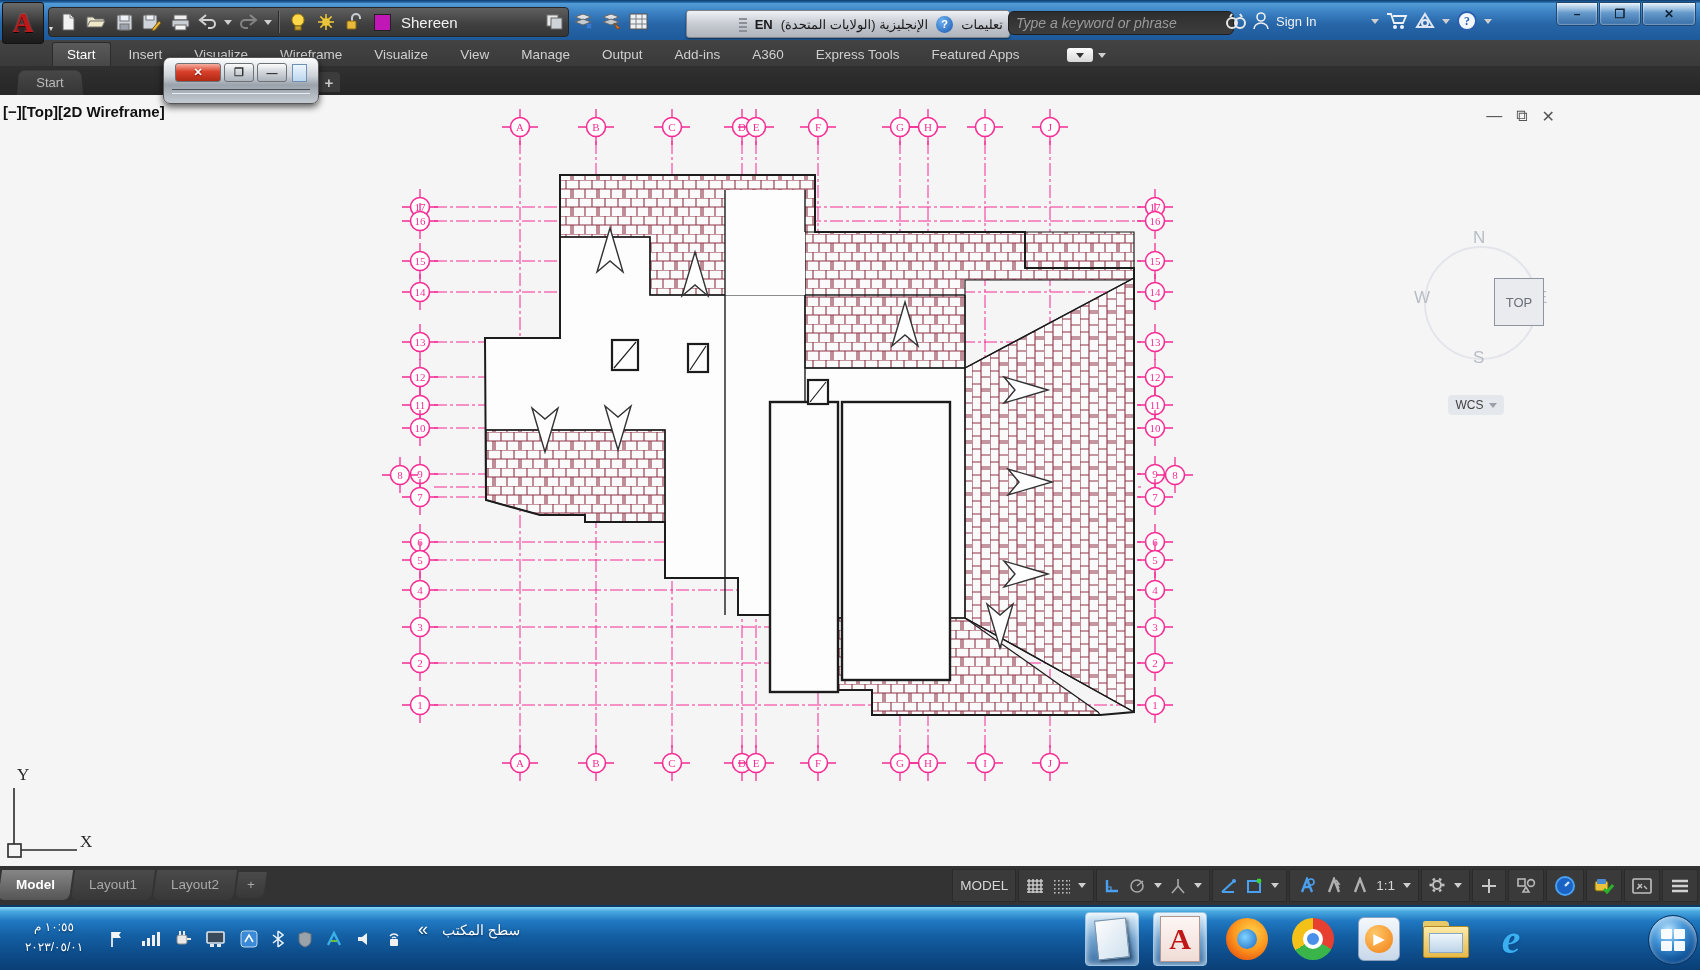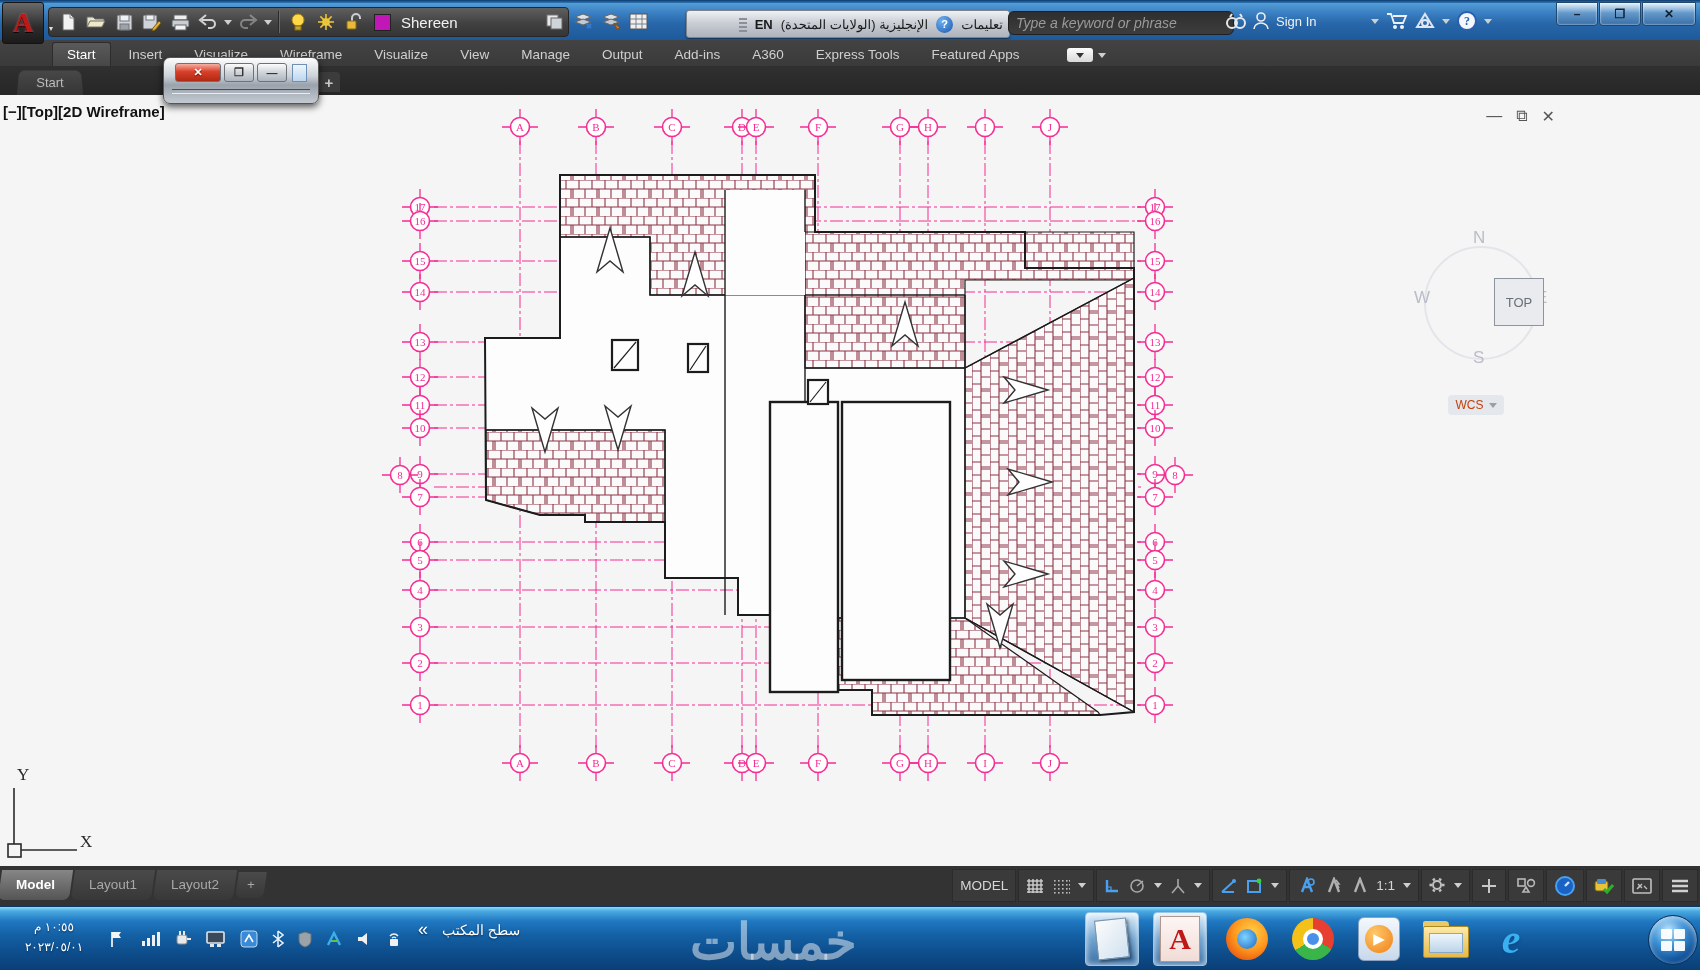--- a/index.html
+++ b/index.html
@@ -52,21 +52,21 @@
   #canvas{position:absolute;left:0;top:95px;width:1700px;height:771px;background:#f5f5f6;}
   #vplabel{position:absolute;left:3px;top:8px;color:#111;font-size:15px;font-weight:bold;font-family:"Liberation Sans",sans-serif;}
   #dwinbtns{position:absolute;right:145px;top:12px;display:flex;gap:14px;color:#555;}
   #viewcube{position:absolute;left:1412px;top:135px;width:135px;height:145px;color:#b9bdc6;font-size:17px;font-family:"Liberation Sans",sans-serif;}
   #viewcube .ring{position:absolute;left:12px;top:16px;width:110px;height:110px;border:2px solid #e3e5ea;border-radius:50%;}
   #viewcube .top{position:absolute;left:44px;top:48px;width:48px;height:46px;background:#e9ebef;border:1.5px solid #8f959e;display:flex;align-items:center;justify-content:center;color:#6a6f78;font-size:13px;margin-left:38px;}
   #viewcube .n{position:absolute;left:61px;top:-2px;}
   #viewcube .s{position:absolute;left:61px;top:118px;}
   #viewcube .w{position:absolute;left:2px;top:58px;}
   #viewcube .e{position:absolute;left:124px;top:58px;}
-  #wcsbtn{position:absolute;left:1448px;top:300px;width:56px;height:20px;background:#e4e7ec;border-radius:4px;color:#c2410c;font-size:12px;display:flex;align-items:center;justify-content:center;gap:5px;}
+  #wcsbtn{position:absolute;left:1448px;top:300px;width:56px;height:20px;background:#e4e7ec;border-radius:4px;color:#404040;font-size:12px;display:flex;align-items:center;justify-content:center;gap:5px;}
   #wcsbtn .caret{border-top-color:#9aa0aa;}
   
   #statusbar{position:absolute;left:0;top:866px;width:1700px;height:39px;background:#333333;}
   #modeltabs{position:absolute;left:0;top:2px;height:34px;display:flex;align-items:center;}
   .mtab{padding:7px 16px 8px;color:#a8a8a8;font-size:13.5px;background:linear-gradient(180deg,#4a4a4a,#383838);margin-right:2px;transform:skewX(-8deg);border-radius:0 0 6px 6px;}
   .mtab span{display:inline-block;transform:skewX(8deg);}
   .mtab.active{background:linear-gradient(180deg,#868686,#555);color:#fff;font-weight:bold;}
   .mtab.plus{padding:5px 10px 6px;border-radius:0 0 6px 6px;}
   #statusright{position:absolute;right:2px;top:3px;height:33px;display:flex;align-items:stretch;gap:2px;}
   .sgroup{background:#3a3a3a;border:1px solid #2b2b2b;display:flex;align-items:center;padding:0 7px;gap:8px;color:#b9b9b9;}
@@ -931,21 +931,20 @@
         <svg width="16" height="18">
           <path d="M4,6 a5,5 0 0 1 8,0 M6,8 a3,3 0 0 1 4,0" stroke="#f0f0f0" fill="none" stroke-width="1.4"></path>
           <rect x="4" y="9" width="8" height="7" rx="1" fill="#f0f0f0"></rect>
         </svg>
       </span>
     </div>
   <div id="desklbl">
     <span style="font-size:18px">«</span>
     <span>سطح المكتب</span>
   </div>
-  <div id="watermark">خمسات</div>
   <div id="apps">
       <div class="appbtn pressed">
         <div style="width:30px;height:38px;background:linear-gradient(135deg,#fdfdfd,#cfe0ee);border:1px solid #7a92aa;transform:rotate(-6deg);box-shadow:2px 2px 3px rgba(0,0,0,.4)"></div>
       </div>
       <div class="appbtn pressed">
         <div style="width:38px;height:44px;background:linear-gradient(180deg,#fdf6f4,#f0dcd6);border:1px solid #b09890;display:flex;align-items:center;justify-content:center;font-family:'Liberation Serif',serif;font-weight:bold;font-size:30px;color:#c01818">A</div>
       </div>
       <div class="appbtn ">
         <div style="width:42px;height:42px;border-radius:50%;background:radial-gradient(circle at 60% 35%,#ffd24a 0%,#ff9a1f 45%,#e85a10 80%);position:relative">
           <div style="position:absolute;left:11px;top:11px;width:20px;height:20px;border-radius:50%;background:radial-gradient(circle at 40% 40%,#7fd4ff,#1a66c4)"></div>

